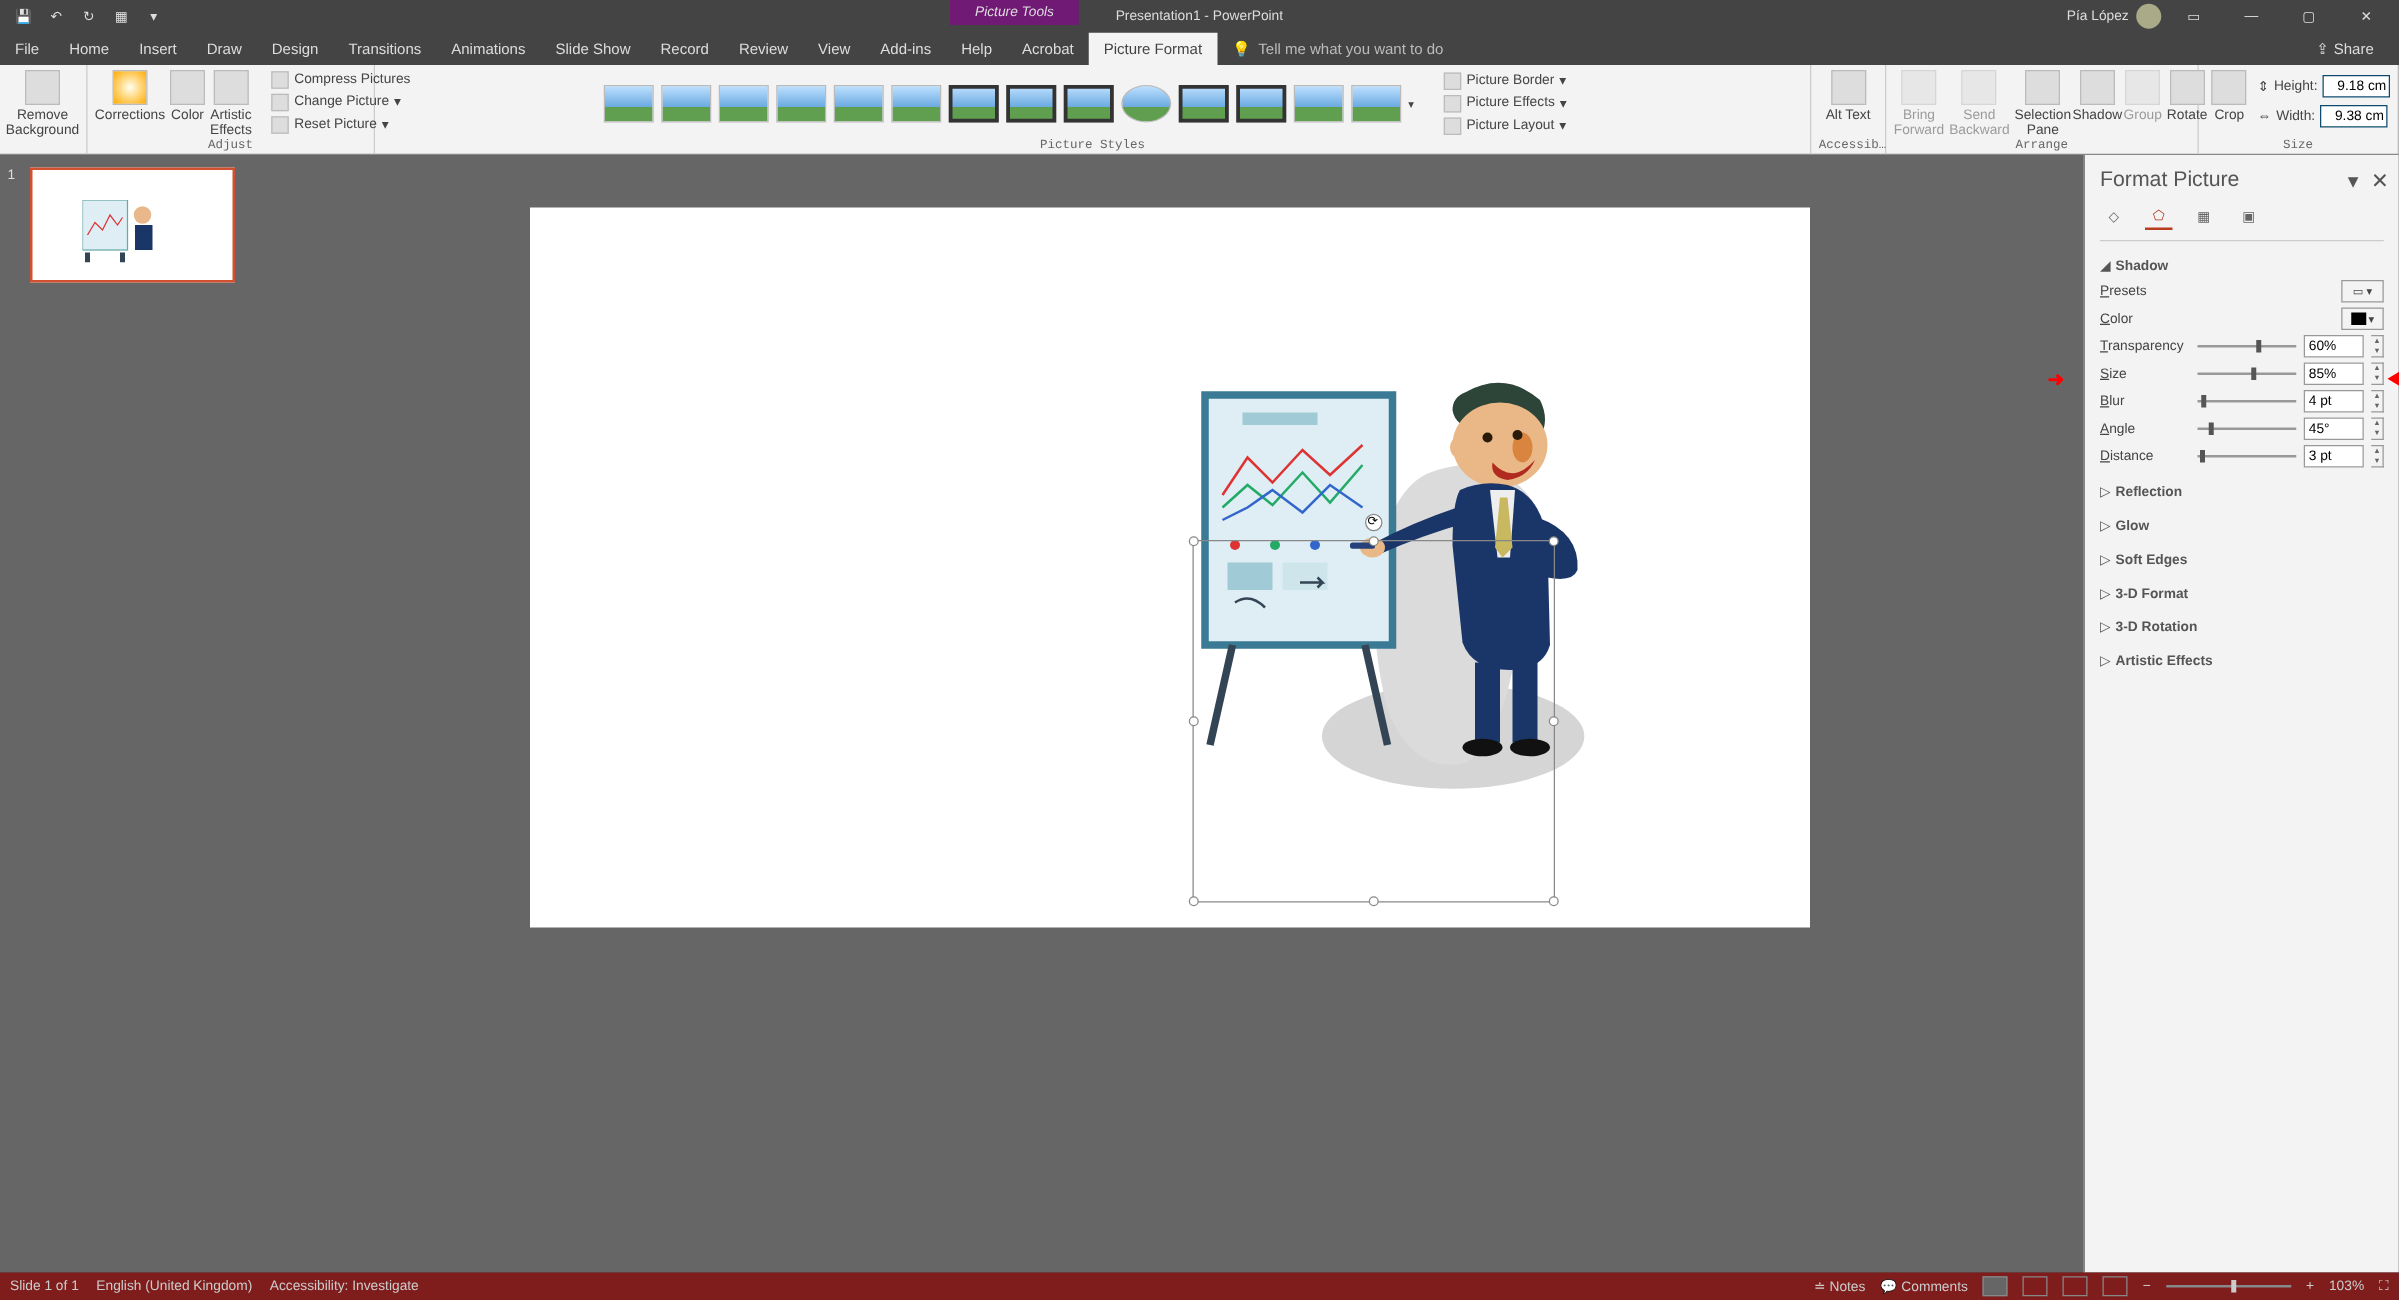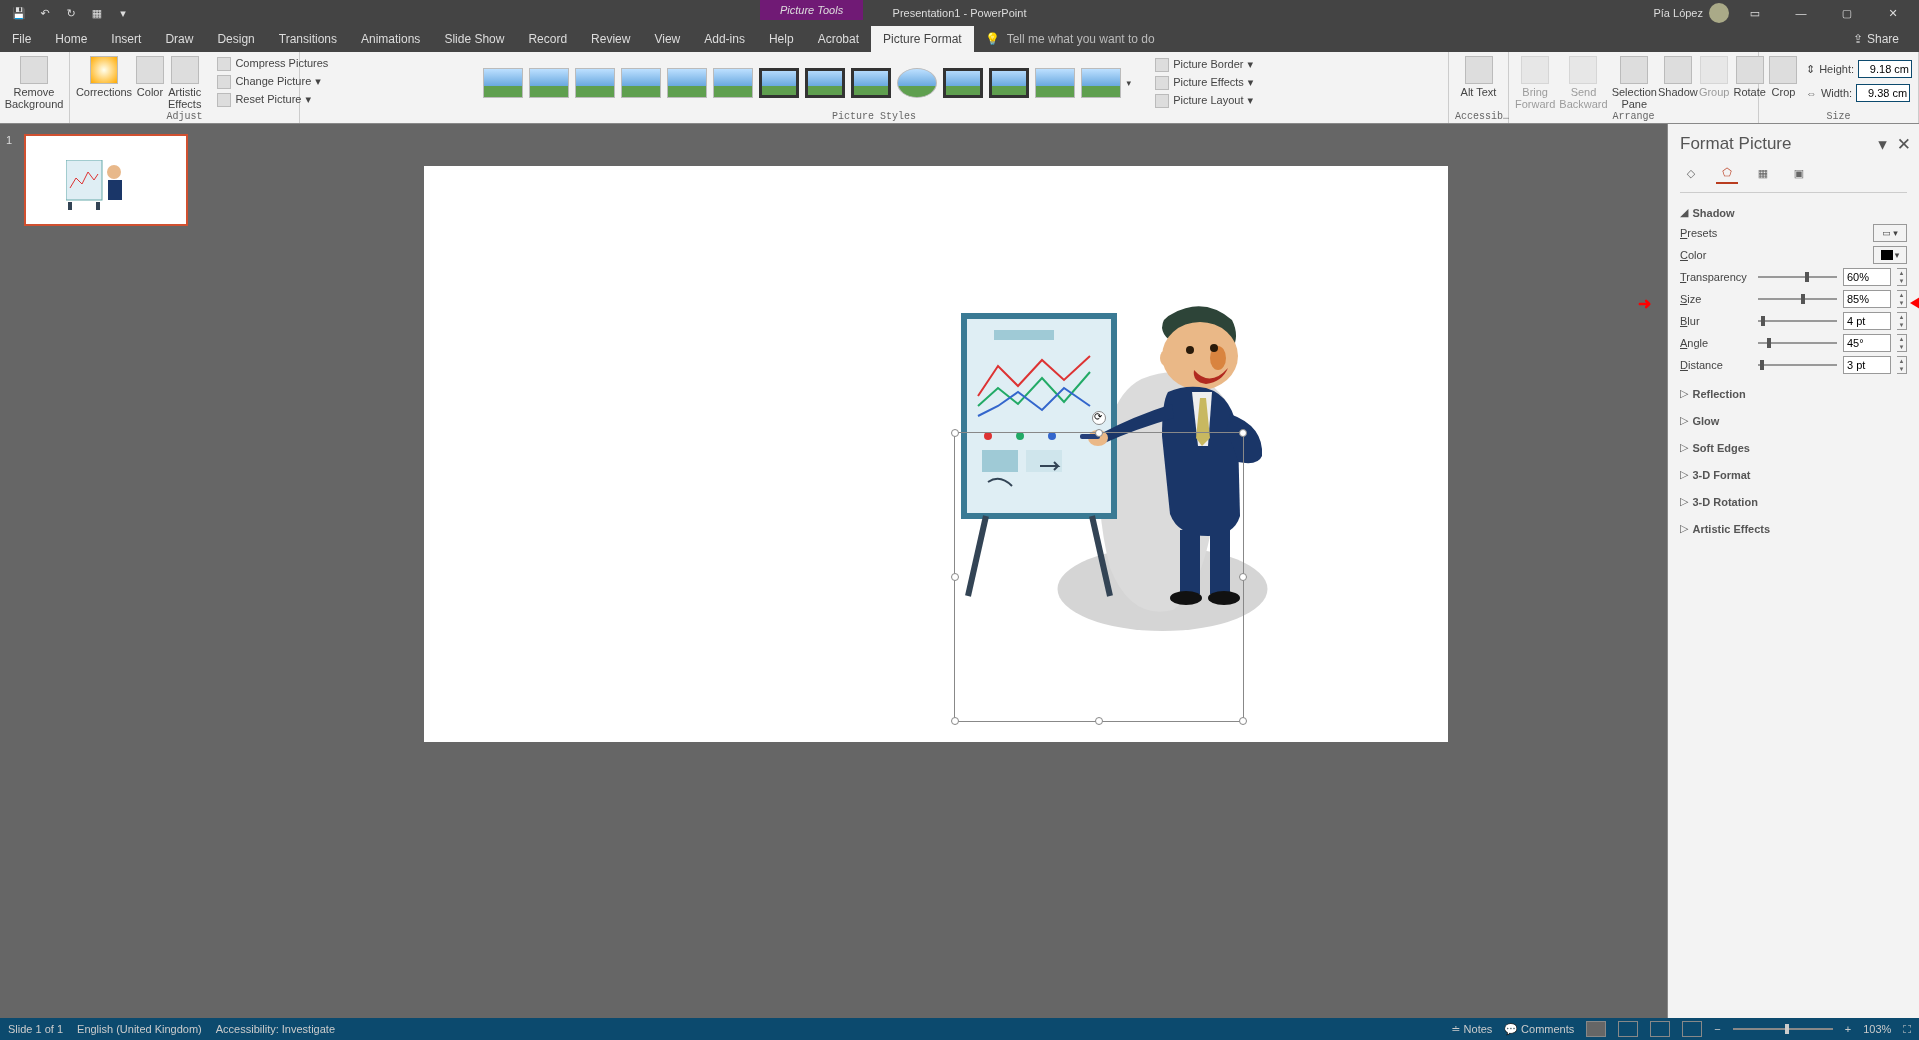--- a/index.html
+++ b/index.html
@@ -69,21 +69,21 @@
 .fp-slider { flex: 1; height: 2px; background: #999; position: relative; }
 .fp-slider-thumb { position: absolute; top: -4px; width: 4px; height: 10px; background: #555; }
 .fp-input { width: 48px; height: 18px; border: 1px solid #999; font-size: 11px; text-align: left; padding-left: 3px; }
 .fp-spin { width: 10px; height: 18px; border: 1px solid #999; border-left: none; display: flex; flex-direction: column; }
 .fp-spin div { flex: 1; font-size: 6px; text-align: center; line-height: 8px; color: #666; }
 .fp-color-btn { width: 34px; height: 18px; border: 1px solid #999; display: flex; align-items: center; justify-content: center; font-size: 9px; gap: 2px; margin-left: auto; }
 .red-arrow-left { position: absolute; left: -30px; top: 95px; color: #f00; font-size: 16px; font-weight: bold; }
 .red-arrow-right { position: absolute; right: -1px; top: 98px; width: 0; height: 0; border-right: 10px solid #f00; border-top: 6px solid transparent; border-bottom: 6px solid transparent; }
 
 
-.statusbar { position: absolute; bottom: 0; left: 0; right: 0; height: 22px; background: #0c4a6e; color: #ccc; font-size: 11px; display: flex; align-items: center; padding: 0 8px; gap: 14px; }
+.statusbar { position: absolute; bottom: 0; left: 0; right: 0; height: 22px; background: #7f1d1d; color: #ccc; font-size: 11px; display: flex; align-items: center; padding: 0 8px; gap: 14px; }
 .statusbar .right { margin-left: auto; display: flex; align-items: center; gap: 12px; }
 .zoom-slider { width: 100px; height: 2px; background: #888; position: relative; }
 .zoom-thumb { position: absolute; left: 52px; top: -4px; width: 4px; height: 10px; background: #ccc; }
 .view-btn { width: 20px; height: 16px; border: 1px solid #888; cursor: pointer; }
 .view-btn.active { background: #666; }
 
 svg { display: block; }
 </style>
 </head>
 <body>

